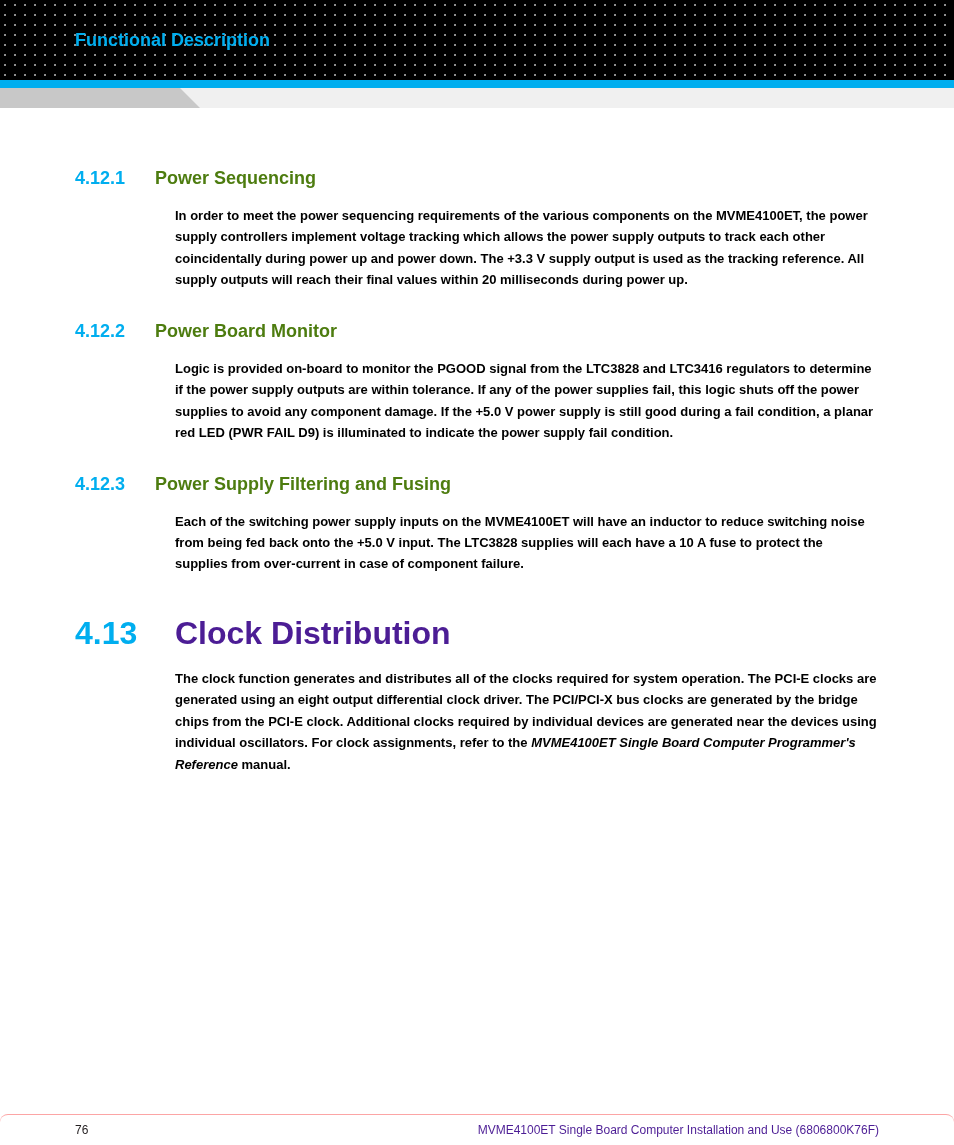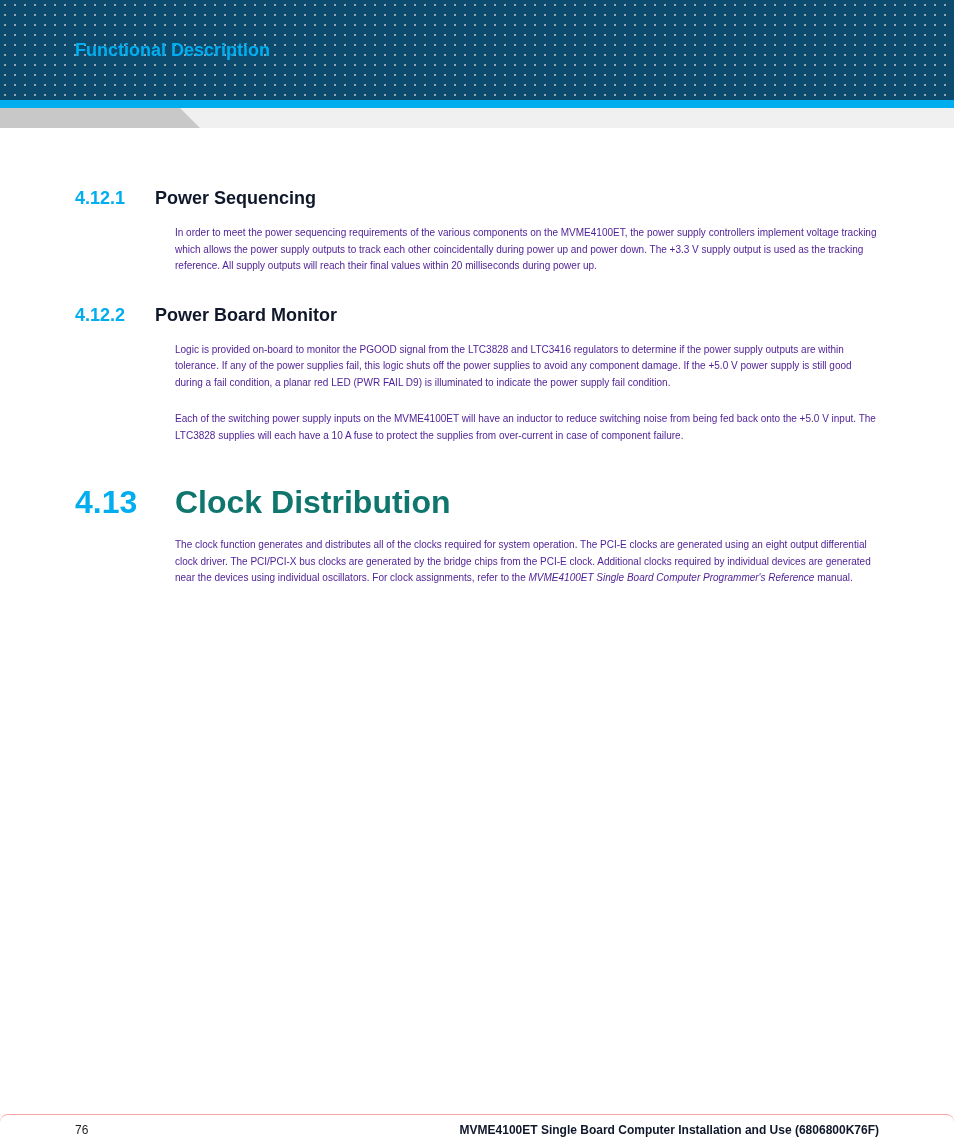--- a/index.html
+++ b/index.html
@@ -15,22 +15,22 @@
       font-family: Arial, Helvetica, sans-serif;
       font-size: 14px;
       color: #231f20;
       position: relative;
     }
 
     
     .header-area {
       position: relative;
       width: 100%;
-      height: 100px;
-      background: #0c4a6e;
+      height: 80px;
+      background: #000000;
       overflow: hidden;
     }
 
     
     .dot-pattern {
       position: absolute;
       top: 0;
       left: 0;
       width: 100%;
       height: 100%;
@@ -93,50 +93,51 @@
     .section-number-small {
       font-size: 18px;
       font-weight: bold;
       color: #00aeef;
       min-width: 80px;
     }
 
     .section-title-small {
       font-size: 18px;
       font-weight: bold;
-      color: #0f172a;
+      color: #4d7c0f;
     }
 
     .section-heading-large {
       display: flex;
       align-items: baseline;
       margin-bottom: 16px;
       margin-top: 40px;
     }
 
     .section-number-large {
       font-size: 32px;
       font-weight: bold;
       color: #00aeef;
       min-width: 100px;
     }
 
     .section-title-large {
       font-size: 32px;
       font-weight: bold;
-      color: #0f766e;
+      color: #4c1d95;
     }
 
     
     .body-text {
-      font-size: 10px;
+      font-size: 13px;
       line-height: 1.65;
-      color: #4c1d95;
+      color: #000000;
       padding-left: 100px;
       margin-bottom: 10px;
+      font-weight: bold;
     }
 
     .body-text em {
       font-style: italic;
     }
 
     
     .footer {
       position: absolute;
       bottom: 0;
@@ -150,22 +151,22 @@
       font-size: 12px;
       color: #231f20;
       border-radius: 8px;
     }
 
     .footer-page {
       font-weight: normal;
     }
 
     .footer-title {
-      font-weight: bold;
-      color: #0f172a;
+      font-weight: normal;
+      color: #4c1d95;
     }
 
     
     .subsection {
       margin-bottom: 20px;
     }
 
     
     .main-section {
       margin-top: 40px;
@@ -196,20 +197,24 @@
 
   <div class="subsection">
     <div class="section-heading-small">
       <span class="section-number-small">4.12.2</span>
       <span class="section-title-small">Power Board Monitor</span>
     </div>
     <p class="body-text">Logic is provided on-board to monitor the PGOOD signal from the LTC3828 and LTC3416 regulators to determine if the power supply outputs are within tolerance. If any of the power supplies fail, this logic shuts off the power supplies to avoid any component damage. If the +5.0 V power supply is still good during a fail condition, a planar red LED (PWR FAIL D9) is illuminated to indicate the power supply fail condition.</p>
   </div>
 
   <div class="subsection">
+    <div class="section-heading-small">
+      <span class="section-number-small">4.12.3</span>
+      <span class="section-title-small">Power Supply Filtering and Fusing</span>
+    </div>
     <p class="body-text">Each of the switching power supply inputs on the MVME4100ET will have an inductor to reduce switching noise from being fed back onto the +5.0 V input. The LTC3828 supplies will each have a 10 A fuse to protect the supplies from over-current in case of component failure.</p>
   </div>
 
   <div class="main-section">
     <div class="section-heading-large">
       <span class="section-number-large">4.13</span>
       <span class="section-title-large">Clock Distribution</span>
     </div>
     <p class="body-text">
       <span>The clock function generates and distributes all of the clocks required for system operation. The PCI-E clocks are generated using an eight output differential clock driver. The PCI/PCI-X bus clocks are generated by the bridge chips from the PCI-E clock. Additional clocks required by individual devices are generated near the devices using individual oscillators. For clock assignments, refer to the </span><em>MVME4100ET Single Board Computer Programmer's Reference</em><span> manual.</span>

